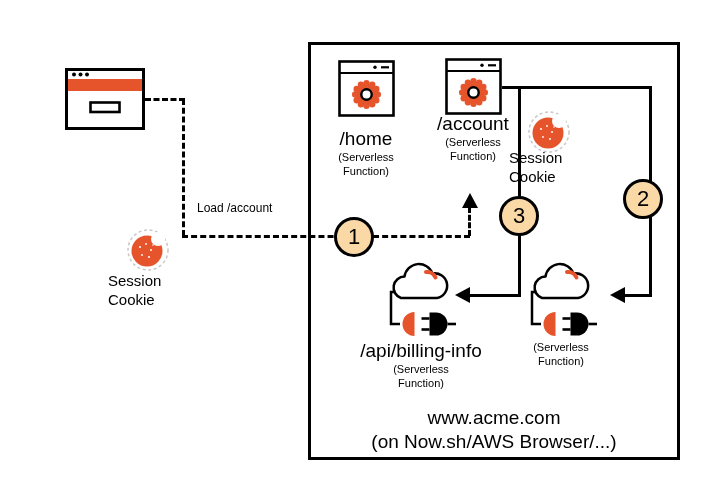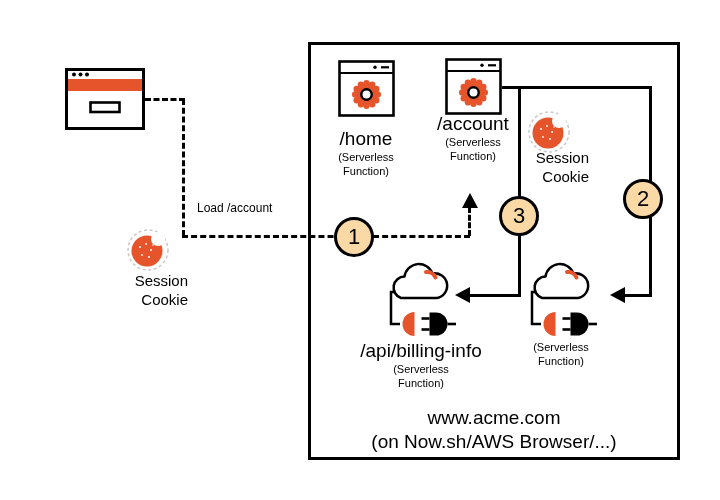--- a/index.html
+++ b/index.html
@@ -29,21 +29,21 @@
     border-right:15px solid var(--line);}
   
   .step{position:absolute;width:40px;height:40px;border-radius:50%;
     background:var(--step-fill);border:3px solid var(--line);box-sizing:border-box;
     display:flex;align-items:center;justify-content:center;
     font-size:22px;line-height:1;}
   
   .node-label{position:absolute;text-align:center;}
   .node-title{font-size:19px;line-height:1.15;}
   .node-sub{font-size:11px;line-height:1.3;white-space:pre-line;}
-  .cookie-label{position:absolute;text-align:right;font-size:15px;line-height:1.25;white-space:pre-line;}
+  .cookie-label{position:absolute;text-align:left;font-size:15px;line-height:1.25;white-space:pre-line;}
   .edge-label{position:absolute;font-size:12px;}
   .big-label{position:absolute;text-align:center;font-size:19px;line-height:1.25;white-space:pre-line;}
   
   .boundary{position:absolute;border:3px solid var(--line);box-sizing:border-box;background:transparent;}
 </style>
 </head>
 <body>
 
 <div id="stage">
 

